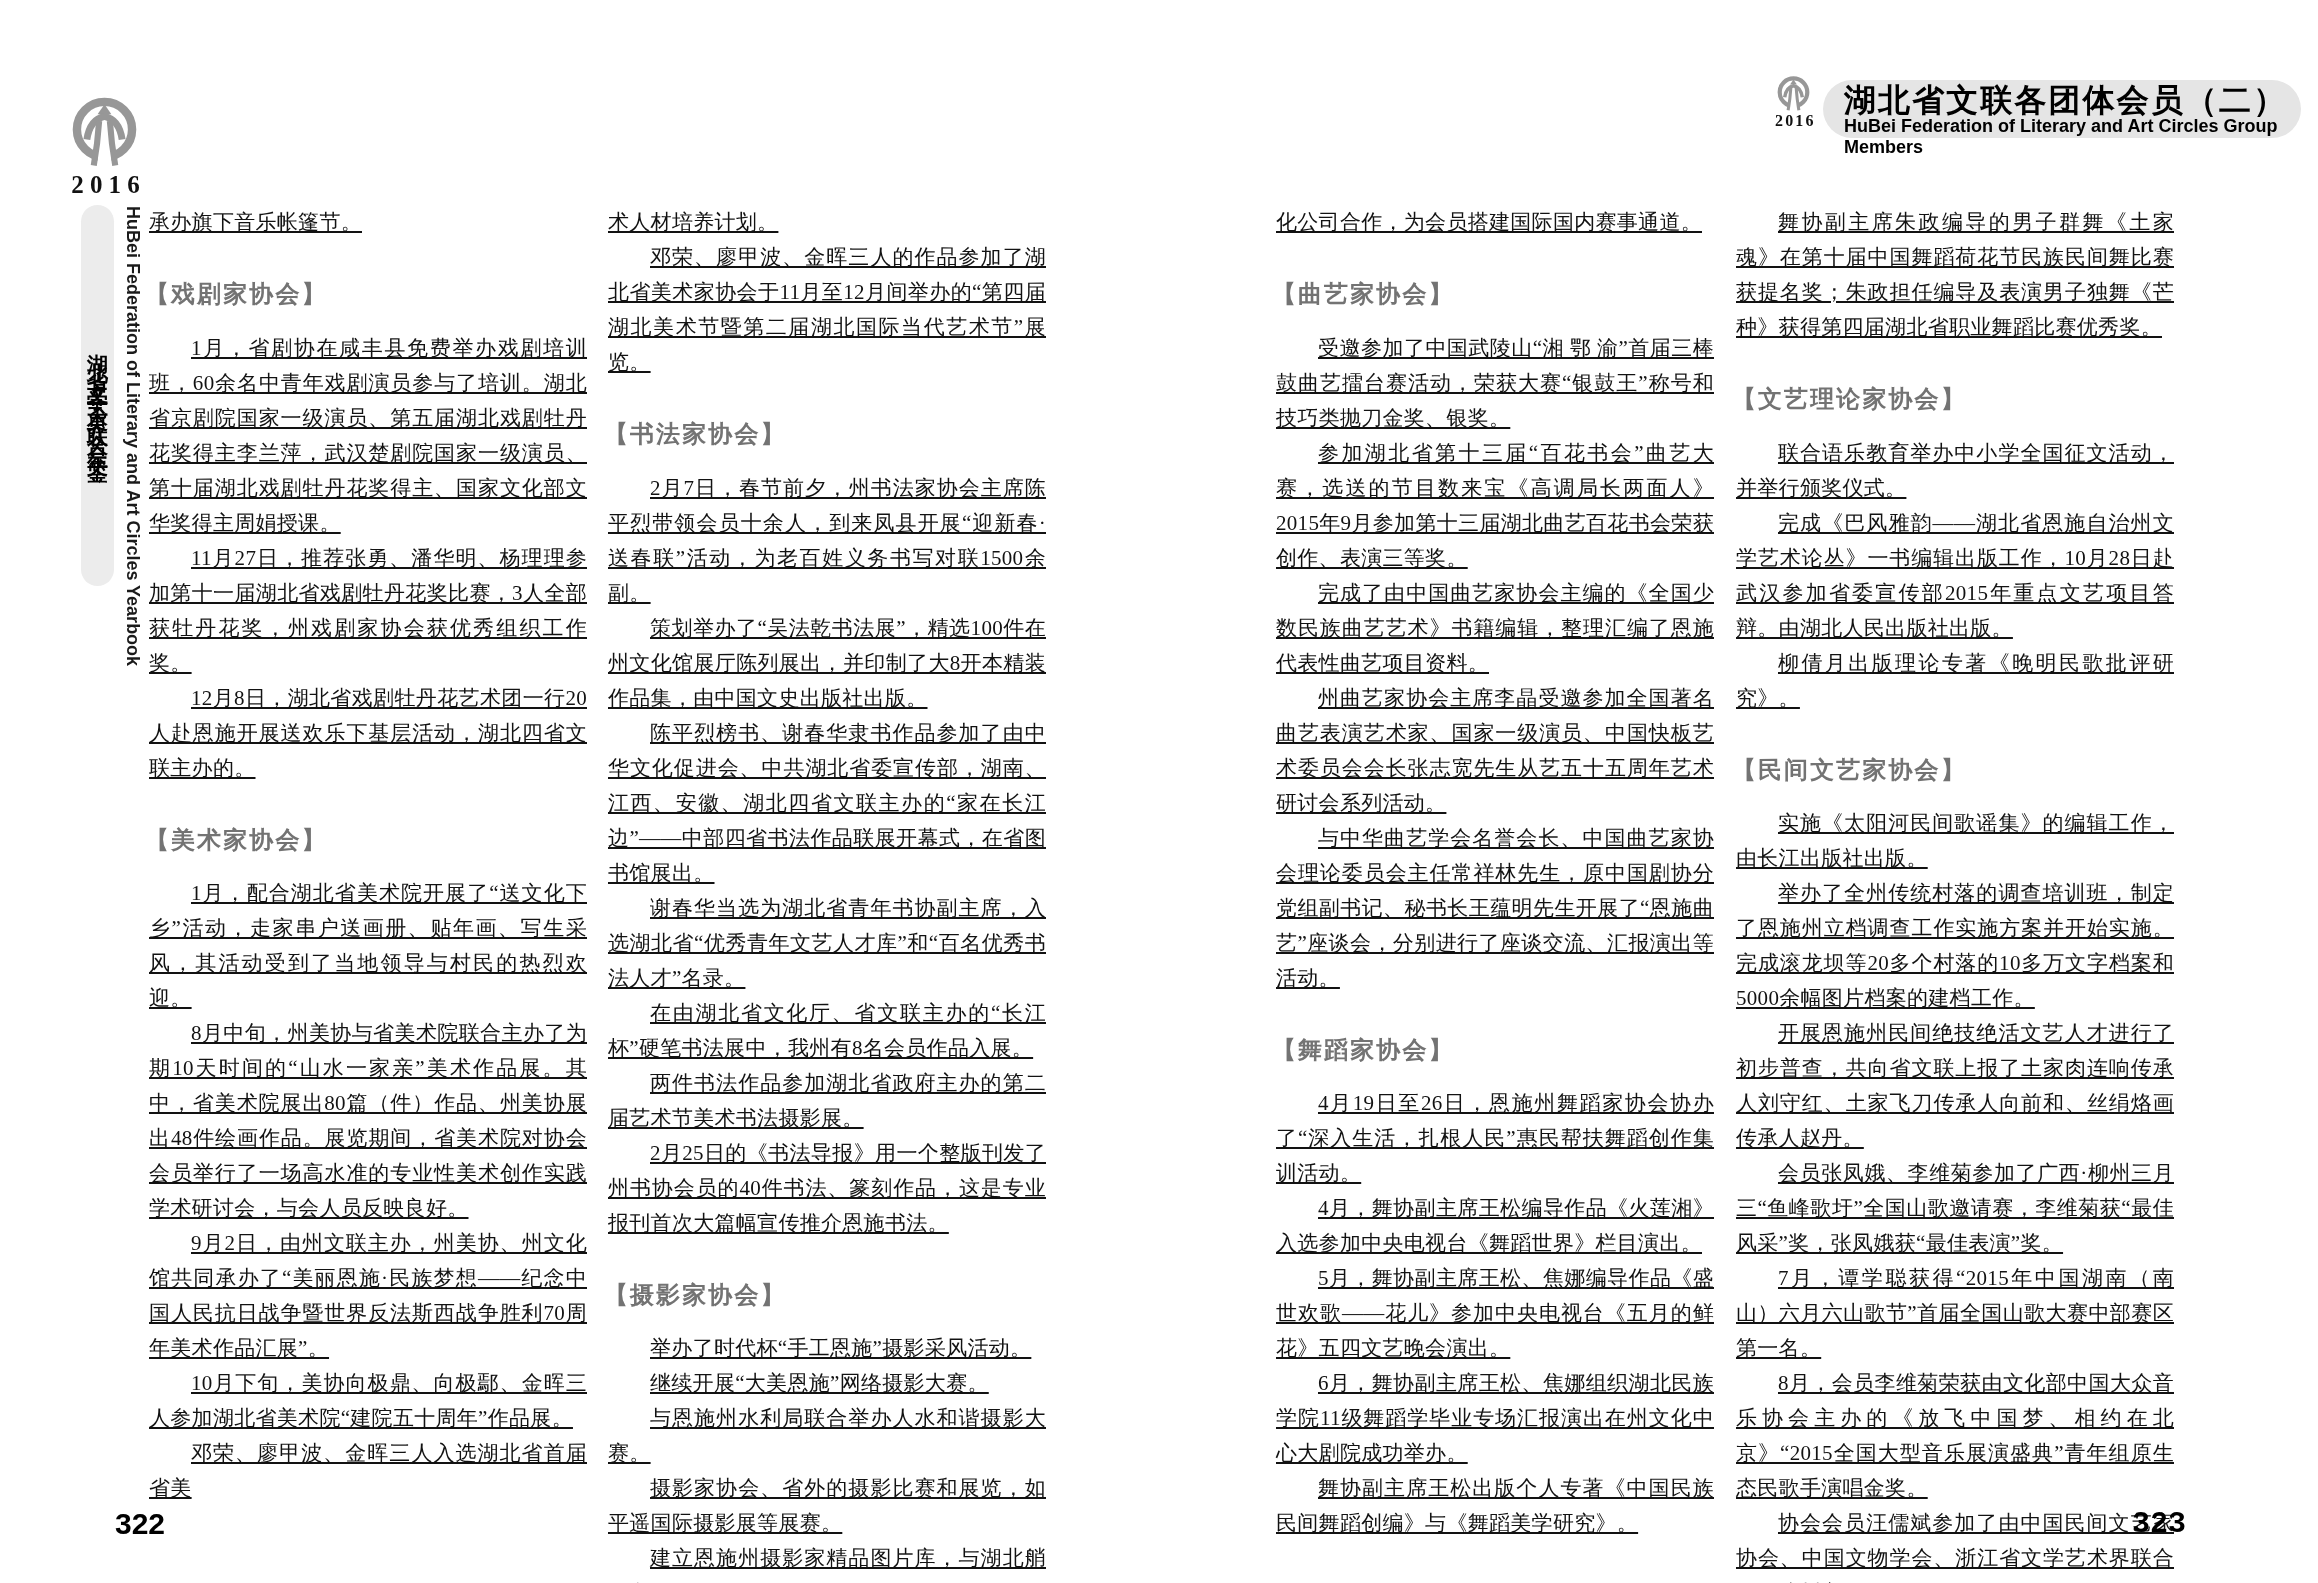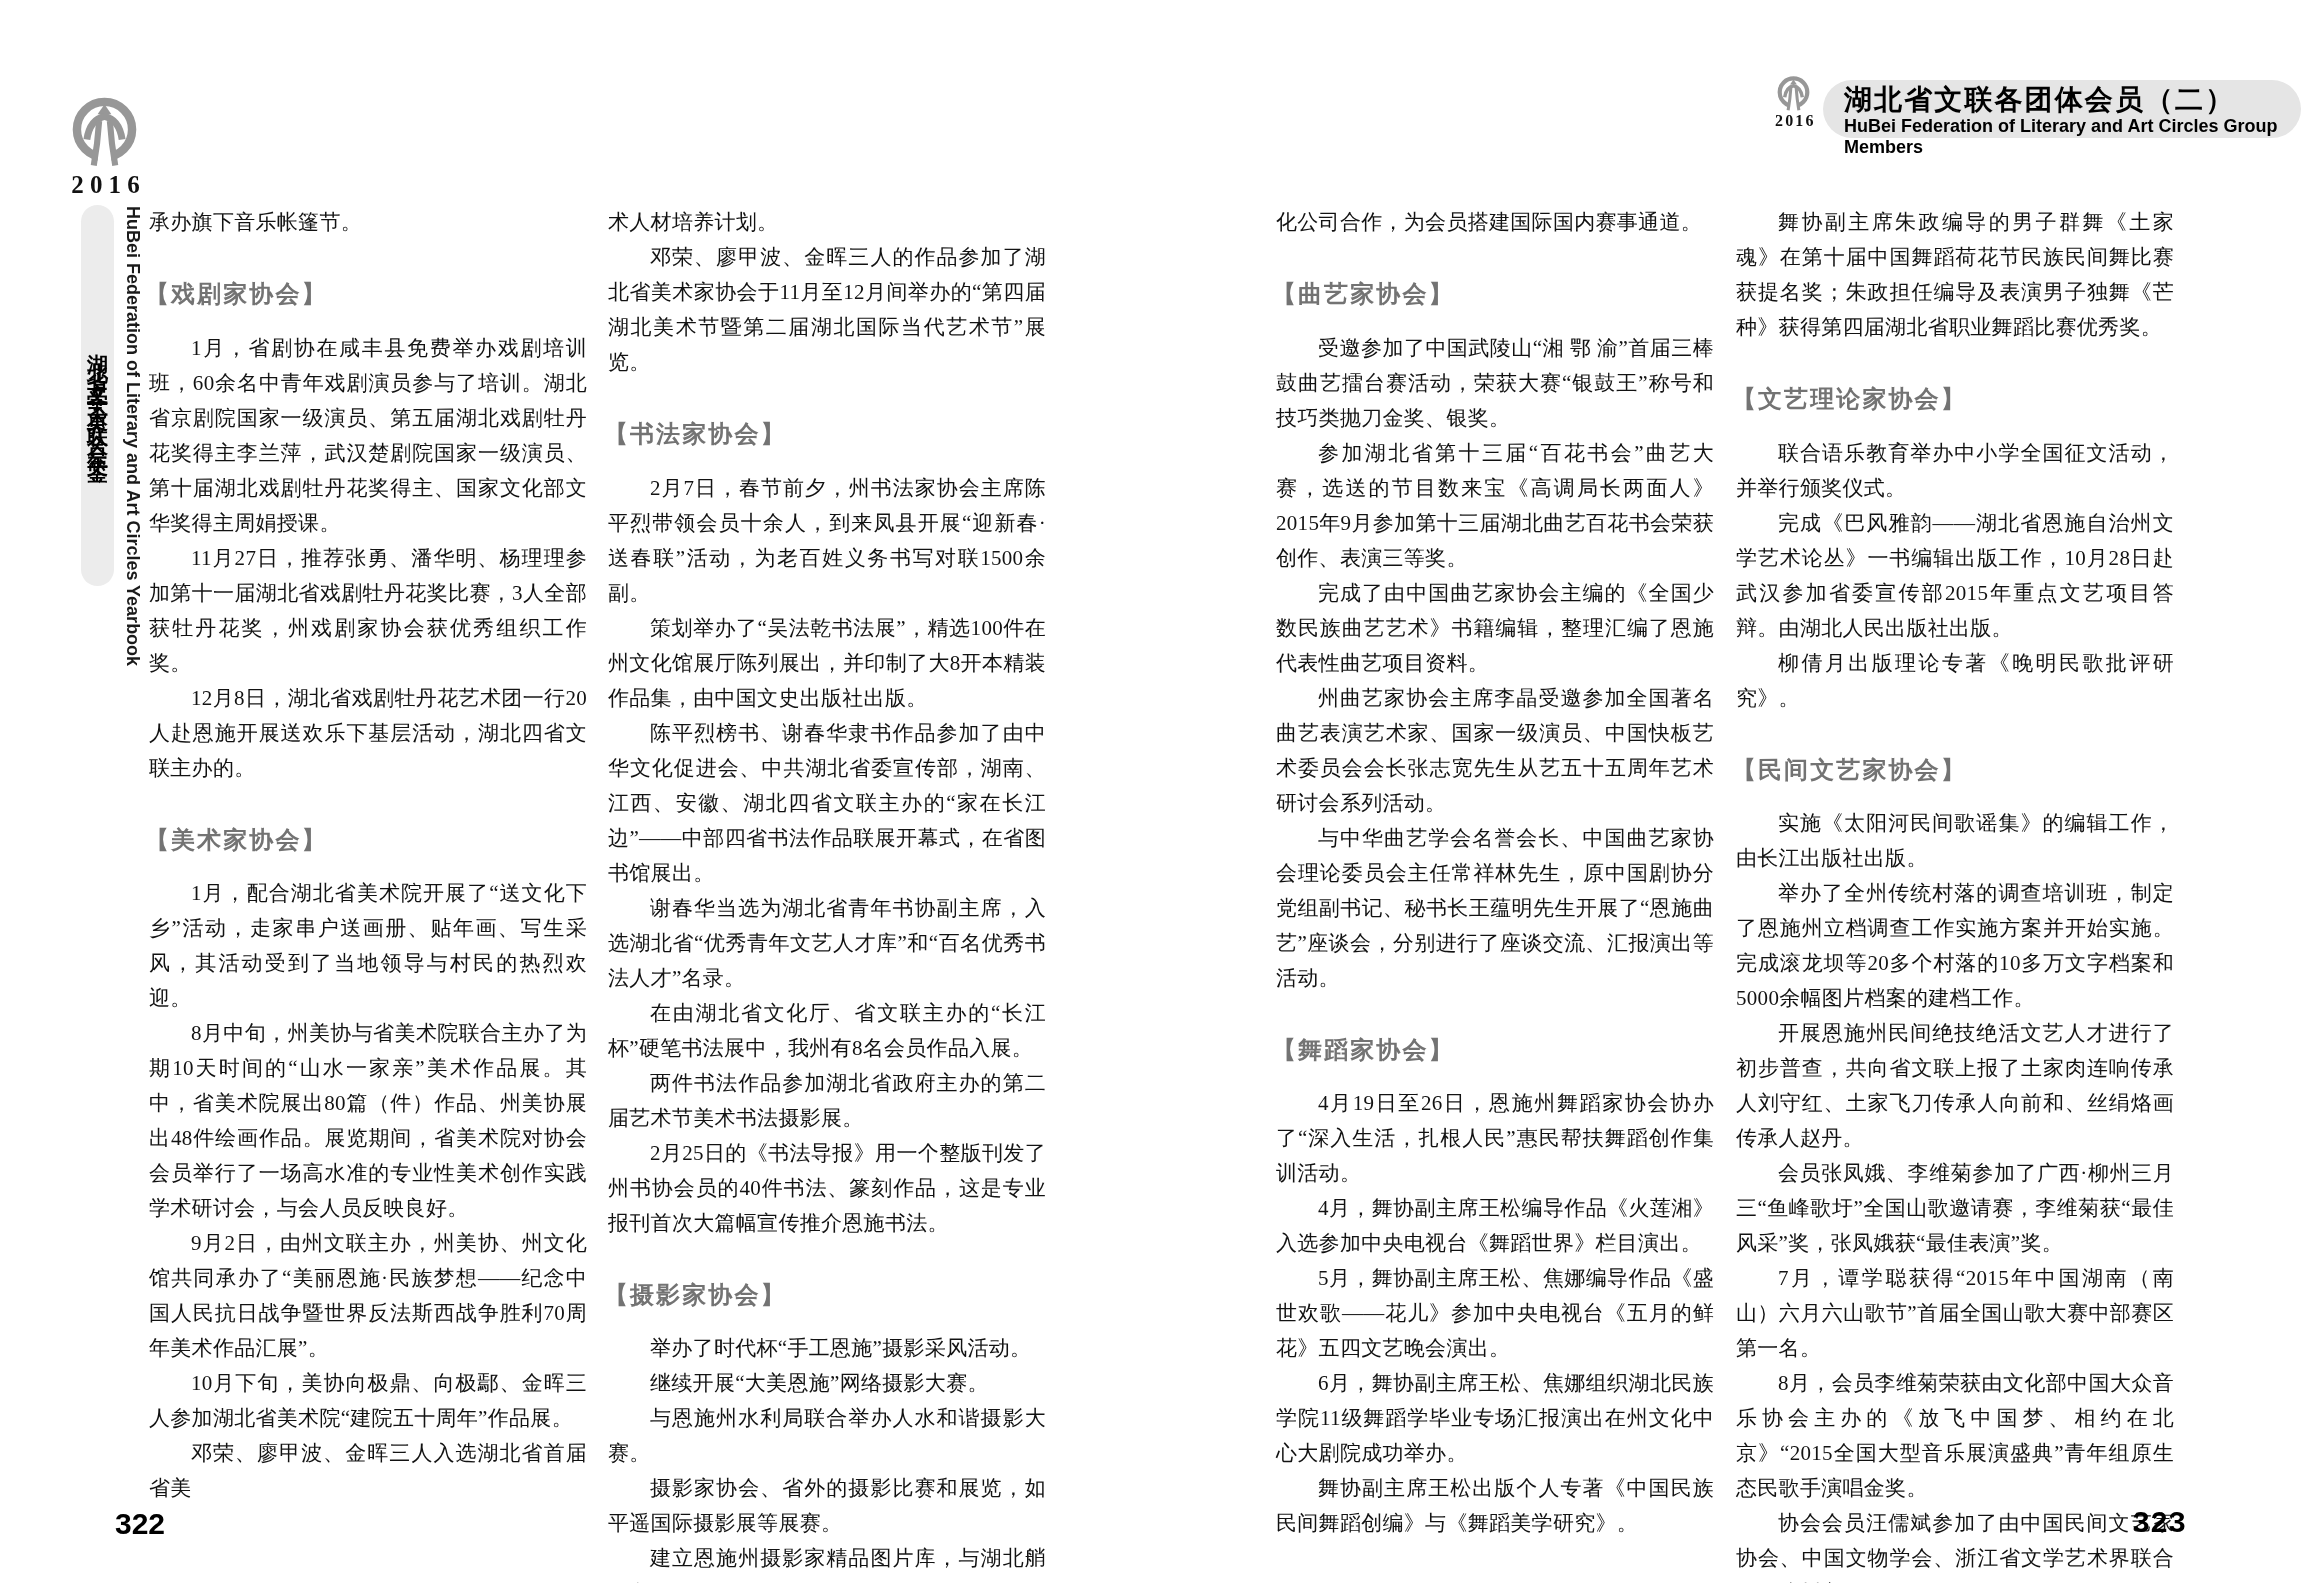--- a/index.html
+++ b/index.html
@@ -2,21 +2,21 @@
 <html style="font-size:11px"><head>
 <meta charset="utf-8">
 <style>
   html,body{margin:0;padding:0;background:#fff;}
   .page{position:relative;width:2319px;height:1584px;background:#ffffff;overflow:hidden;
         font-family:"Liberation Serif","DejaVu Serif",serif;color:#121212;}
   
   .col{position:absolute;top:205px;width:438px;font-size:21px;line-height:35px;
        text-align:justify;letter-spacing:0.3px;}
   #col1{left:149px;} #col2{left:608px;} #col3{left:1276px;} #col4{left:1736px;}
-  .para{margin:0;text-indent:2em;}
+  .para{margin:0;text-indent:2em;text-decoration:underline;}
   .para.noindent{text-indent:0;}
   .sec-heading{font-family:"Liberation Sans","DejaVu Sans",sans-serif;font-weight:bold;
        font-size:24px;line-height:40px;margin:34px 0 16.6px -4.1px;letter-spacing:2.1px;color:#737373;}
   
   .logo-big{position:absolute;left:65px;top:95px;width:79px;text-align:center;}
   .logo-big svg{display:block;margin:0 auto;}
   .logo-year-big{font-size:25px;letter-spacing:6.2px;margin-top:4.1px;margin-left:6.2px;font-weight:bold;}
   
   .sidebar-tab{position:absolute;left:81px;top:205px;width:33px;height:381px;background:#ececec;
        border-radius:16.6px;display:flex;align-items:center;justify-content:center;}
@@ -25,21 +25,21 @@
   .sidebar-en{position:absolute;left:143px;top:206px;transform:rotate(90deg);transform-origin:0 0;
        font-family:"Liberation Sans","DejaVu Sans",sans-serif;font-weight:bold;font-size:18px;
        white-space:nowrap;color:#1a1a1a;}
   
   .logo-small{position:absolute;left:1773px;top:75px;width:41px;text-align:center;}
   .logo-small svg{display:block;margin:0 auto;}
   .logo-year-small{font-size:16px;font-weight:bold;letter-spacing:2.1px;margin-top:1.4px;margin-left:2.1px;}
   .header-bar{position:absolute;left:1823px;top:80px;width:478px;height:58px;background:#e5e5e5;
        border-radius:29px;box-sizing:border-box;padding:3.5px 0 0 21px;}
   .header-title-cn{font-family:"Liberation Sans","DejaVu Sans",sans-serif;font-weight:bold;
-       font-size:28px;line-height:32px;letter-spacing:2.1px;color:#000;}
+       font-size:32px;line-height:32px;letter-spacing:2.1px;color:#000;}
   .header-title-en{font-family:Liberation Sans, sans-serif;font-weight:bold;
        font-size:18px;line-height:21px;color:#000;}
   
   .pageno{position:absolute;top:1507px;font-family:"Liberation Sans","DejaVu Sans",sans-serif;
        font-weight:bold;font-size:30px;color:#000;text-align:center;}
   #pn-left{left:115px;} #pn-right{right:133px;font-family:Liberation Mono, monospace;}
 </style>
 </head>
 <body>
 

